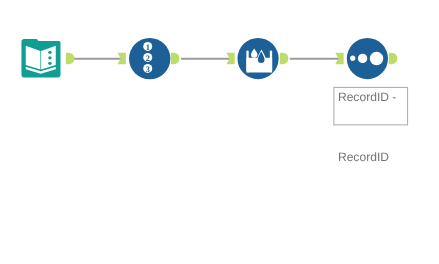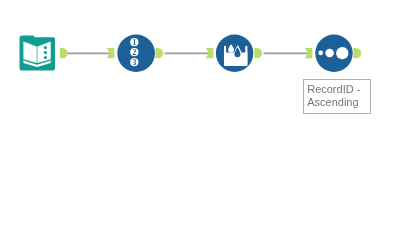--- a/index.html
+++ b/index.html
@@ -1,21 +1,21 @@
 <!DOCTYPE html>
 <html><head>
 <meta charset="utf-8">
 <style>
   html,body{margin:0;padding:0;}
   body{width:399px;height:148px;background:#ffffff;font-family:"Liberation Sans",sans-serif;overflow:hidden;}
   #canvas{position:relative;width:399px;height:148px;}
   .node{position:absolute;}
   .annot{position:absolute;box-sizing:border-box;border:1px solid #b1b1b1;background:#fff;
          color:#757575;font-size:11px;line-height:13.2px;padding:3px 0 0 3.2px;white-space:nowrap;
-         display:flex;flex-direction:column;justify-content:flex-start;}
+         display:flex;flex-direction:column;justify-content:flex-start;gap:41px;}
 </style>
 </head>
 <body>
 
 <div id="canvas">
 
   <svg class="node" style="left:0;top:0;width:399px;height:148px;overflow:visible;">
     <line x1="65.5" y1="53.4" x2="110.5" y2="53.4" stroke="#9c9c9c" stroke-width="1.7"></line>
     <line x1="164.5" y1="53.4" x2="209.5" y2="53.4" stroke="#9c9c9c" stroke-width="1.7"></line>
     <line x1="263.5" y1="53.4" x2="308.5" y2="53.4" stroke="#9c9c9c" stroke-width="1.7"></line>
@@ -84,16 +84,16 @@
       <circle cx="27.65" cy="21.1" r="4.25" fill="#ffffff"></circle>
       <circle cx="40.3" cy="21.15" r="6.15" fill="#ffffff"></circle>
     </g>
     <g>
       <path d="M51.4,15.9 h2.6 a5.2,5.2 0 0 1 0,10.4 h-2.6 z" fill="#bcdd69"></path>
     </g>
   </svg>
 
   <div class="annot" style="left:303px;top:79px;width:68px;height:35px;">
     <div>RecordID -</div>
-    <div>Ascending</div>
+    <div>RecordID</div>
   </div>
 
 </div>
 
 </body></html>

